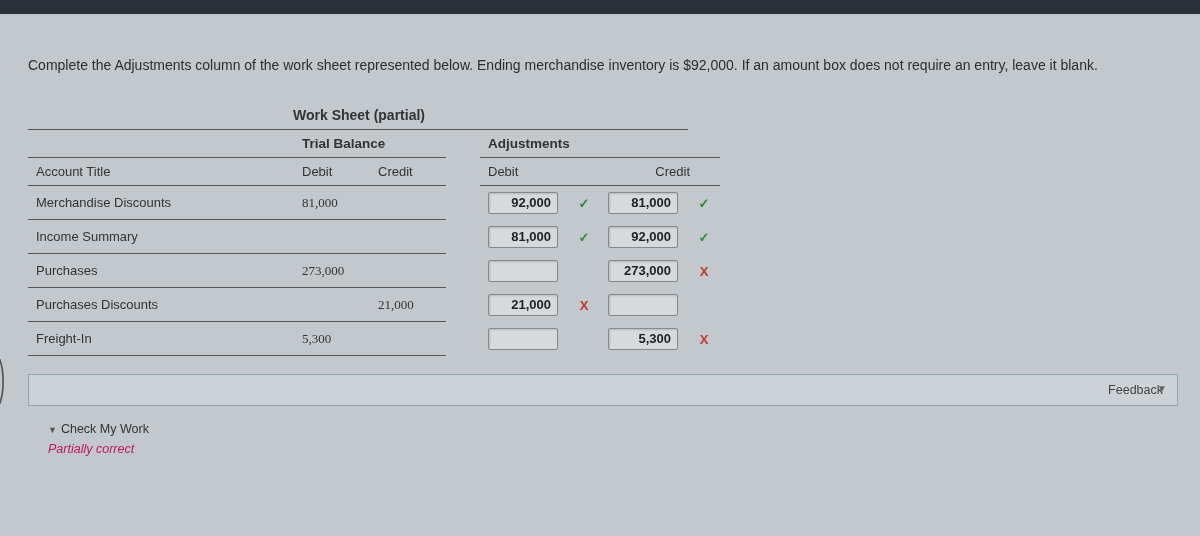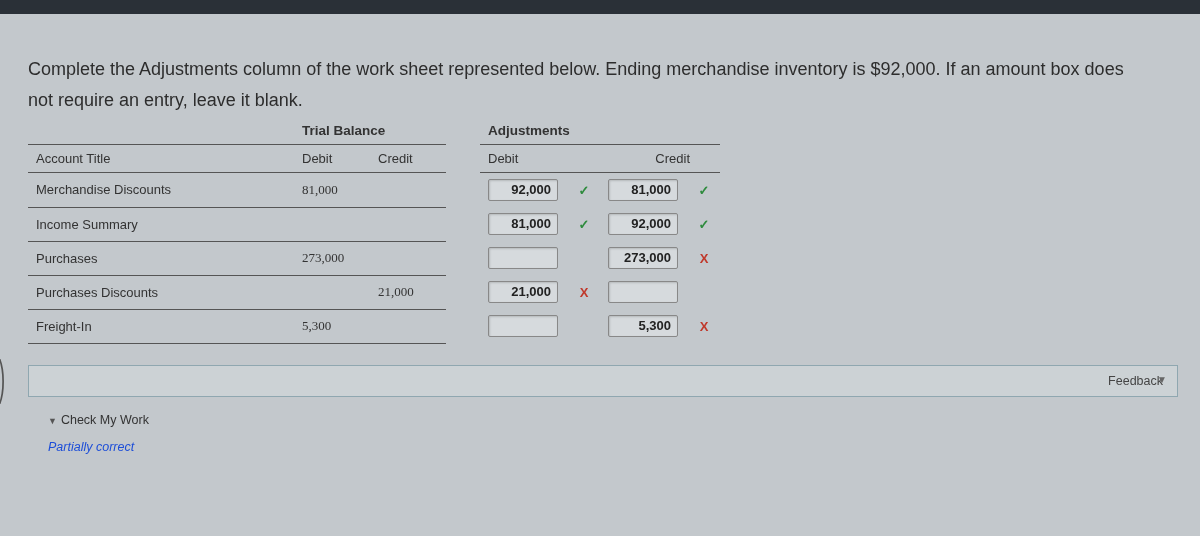--- a/index.html
+++ b/index.html
@@ -12,24 +12,24 @@
     width: 1200px;
     height: 536px;
     overflow: hidden;
     position: relative;
   }
   .page {
     background: #c3c8cc;
     padding: 40px 28px 0 28px;
   }
   .instructions {
-    font-size: 18px;
+    font-size: 14px;
     color: #2d2d2d;
     line-height: 1.7;
-    margin-bottom: 2px;
+    margin-bottom: 25px;
     padding-right: 30px;
   }
   .worksheet {
     display: inline-block;
   }
   .ws-title {
     font-weight: bold;
     font-size: 14px;
     border-bottom: 1px solid #555;
     padding: 4px 0 6px 0;
@@ -124,23 +124,23 @@
     padding-left: 20px;
     font-size: 12.5px;
     color: #333;
   }
   .cmw-caret {
     font-size: 9px;
     color: #555;
     margin-right: 4px;
   }
   .cmw-sub {
-    margin-top: 13px;
+    margin-top: 6px;
     font-style: italic;
-    color: #1d4ed8;
+    color: #be185d;
     font-size: 12.5px;
   }
   .paren {
     position: absolute;
     left: -6px;
     top: 350px;
     font-size: 48px;
     color: #555;
     transform: scaleX(0.4);
   }
@@ -152,20 +152,21 @@
 </style>
 </head>
 <body>
 
 <div class="top-strip"></div>
 <div class="page">
 
   <div class="instructions">Complete the Adjustments column of the work sheet represented below. Ending merchandise inventory is $92,000. If an amount box does not require an entry, leave it blank.</div>
 
   <div class="worksheet">
+    <div class="ws-title">Work Sheet (partial)</div>
 
     <table class="ws">
       <tbody>
           <tr class="group-head">
         <td class="acct-head" style="border-bottom:1px solid #555; width:250px;"></td>
         <td colspan="2">Trial Balance</td>
         <td style="width:18px;border-bottom:none;"></td>
         <td colspan="4">Adjustments</td>
       </tr>
       <tr class="sub-head">

